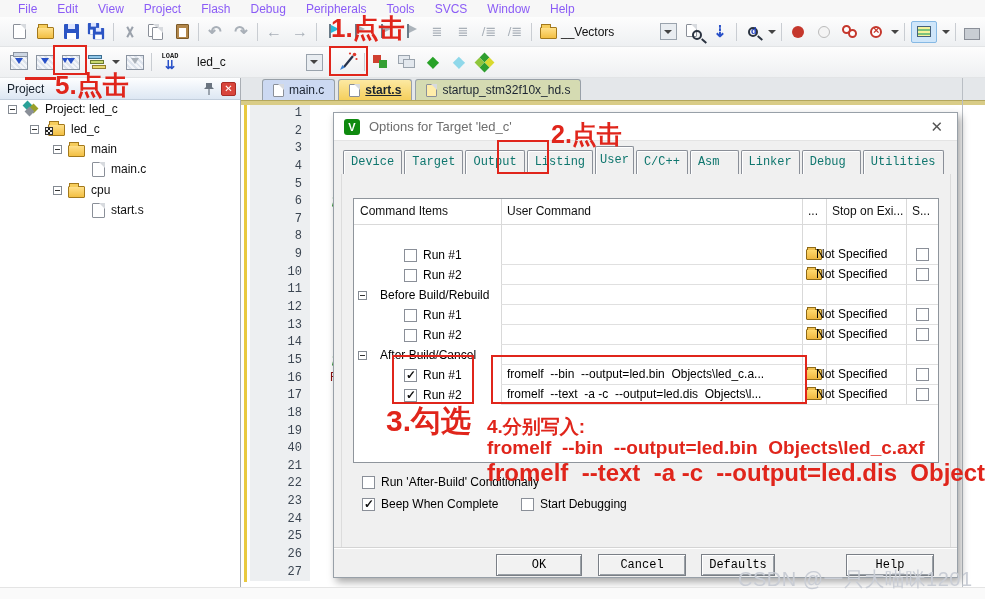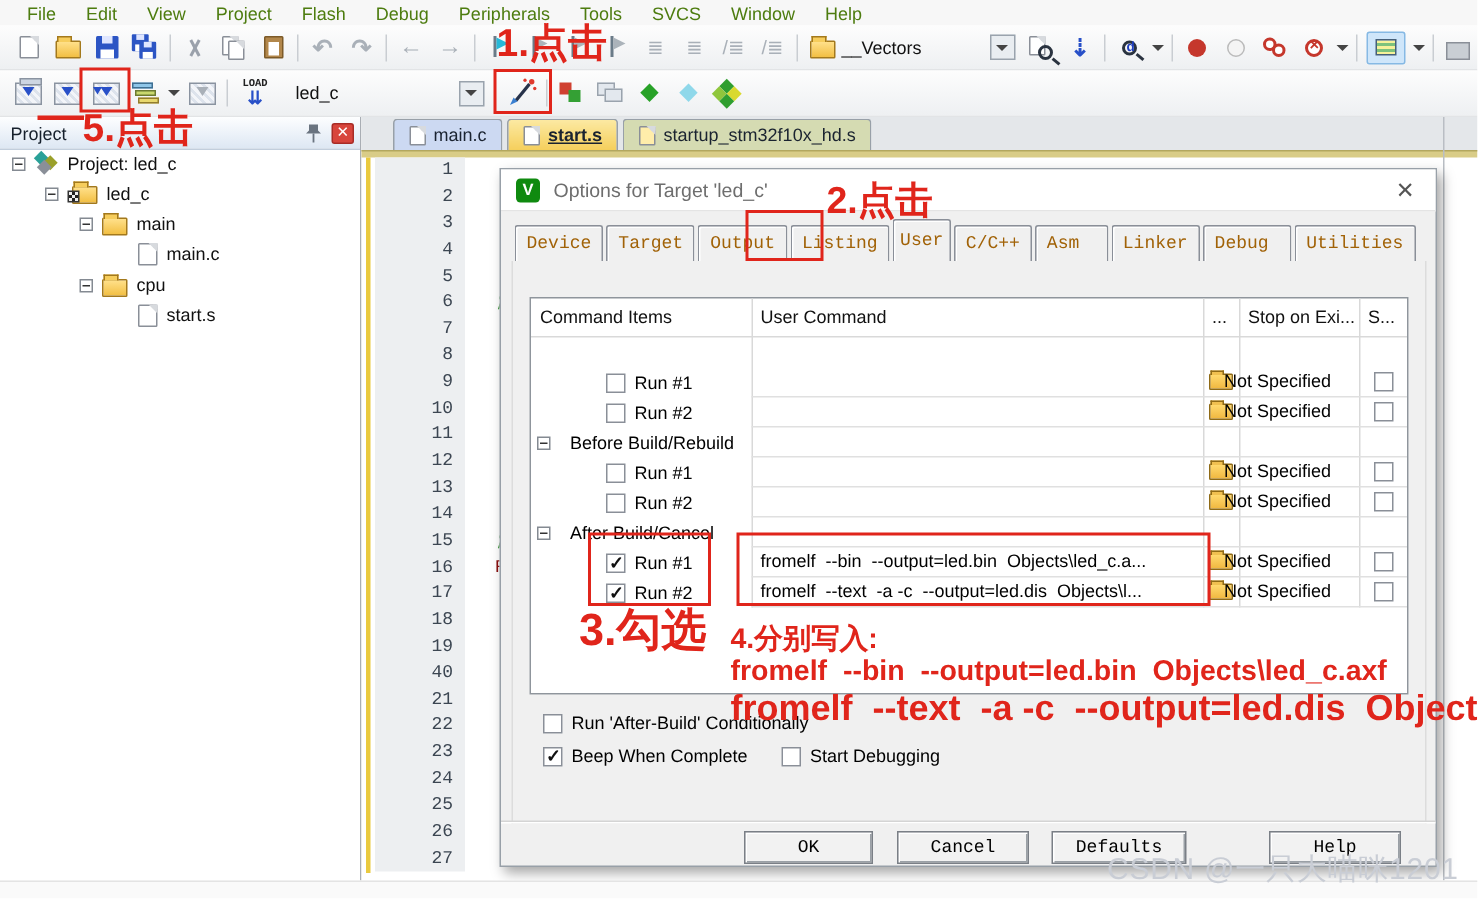--- a/index.html
+++ b/index.html
@@ -2,21 +2,21 @@
 <html><head>
 <meta charset="utf-8">
 <style>
   * { margin:0; padding:0; box-sizing:border-box; }
   html,body { width:985px; height:599px; background:#fff; font-family:"Liberation Sans",sans-serif; overflow:hidden; }
   .screen { position:relative; width:985px; height:599px; background:#fff; }
   .abs { position:absolute; }
 
   
   .menubar { left:0; top:0; width:985px; height:17px; background:#f7f7f7; display:flex; align-items:center; padding-left:8px; gap:0; }
-  .menu-item { font-size:12px; color:#4d7c0f; padding:0 10px; cursor:default; }
+  .menu-item { font-size:12px; color:#8b5cf6; padding:0 10px; cursor:default; }
 
   
   .toolbar { left:0; width:985px; background:linear-gradient(#fdfdfd,#eef0f2); border-bottom:1px solid #e2e4e6; display:flex; align-items:center; padding-left:6px; }
   .tb1 { top:17px; height:30px; }
   .tb2 { top:47px; height:31px; }
   .tbi { width:26px; height:24px; display:inline-flex; align-items:center; justify-content:center; flex:none; }
   .tsep { width:1px; height:18px; background:#c9cdd2; margin:0 3px; flex:none; }
   .car { width:0; height:0; border:4px solid transparent; border-top-color:#444; margin-top:4px; }
   .gray-glyph { font-size:13px; color:#a9b0b8; }
   .arrow-txt { font-size:16px; color:#a9b0b8; font-weight:bold; }
@@ -127,21 +127,21 @@
   .frag.cgreen { color:#0a7d0a; } .frag.cred { color:#8b1010; }
   .edit-rborder { left:962px; top:78px; width:1px; height:509px; background:#b9bec4; }
 
   
   .dlg { left:333px; top:112px; width:625px; height:466px; background:#f0f0f0; border:1px solid #98a0a8; box-shadow:3px 4px 8px rgba(0,0,0,.35); }
   .dlg-title { position:absolute; left:0; top:0; width:100%; height:28px; background:#fff; border-bottom:1px solid #e4e4e4; display:flex; align-items:center; padding:0 10px; }
   .uvlogo { width:16px; height:16px; background:#0f8a0f; border-radius:3px; color:#fff; font-weight:bold; font-size:11px; text-align:center; line-height:16px; margin-right:9px; }
   .dlg-title .txt { font-size:13px; color:#6e6e6e; flex:1; }
   .dlg-close { font-size:15px; color:#555; padding:0 4px; }
   .dtabs { position:absolute; left:9px; top:34px; display:flex; align-items:flex-end; height:27px; }
-  .dtab { font-family:"Liberation Mono",monospace; font-size:12px; color:#a16207; background:#f0f0f0; border:1px solid #8a8f98; border-bottom:none; border-radius:2px 2px 0 0; padding:4px 7px 5px; margin-right:2px; box-shadow:inset 1px 1px 0 #fff; position:relative; }
+  .dtab { font-family:"Liberation Mono",monospace; font-size:12px; color:#0f766e; background:#f0f0f0; border:1px solid #8a8f98; border-bottom:none; border-radius:2px 2px 0 0; padding:4px 7px 5px; margin-right:2px; box-shadow:inset 1px 1px 0 #fff; position:relative; }
   .dtab.active { padding:6px 4px 7px; z-index:2; }
   .dpanel { position:absolute; left:7px; top:61px; width:610px; height:375px; border:1px solid #dcdcdc; border-top:none; }
 
   .utable { position:absolute; left:19px; top:85px; width:586px; height:265px; background:#fff; border:1px solid #8f959c; font-size:12px; color:#000; }
   .vline { position:absolute; top:0; width:1px; height:206px; background:#d9d9d9; }
   .hhead { position:absolute; left:0; top:0; width:100%; height:26px; border-bottom:1px solid #d9d9d9; }
   .hcell { position:absolute; top:5px; font-size:12px; color:#111; white-space:nowrap; }
   .trow { position:absolute; left:0; width:584px; height:20px; }
   .tree-cell { position:absolute; left:0; top:0; width:147px; height:20px; display:flex; align-items:center; }
   .rrow { position:absolute; left:147px; top:0; width:437px; height:20px; border-bottom:1px solid #e0e0e0; }
@@ -645,21 +645,21 @@
       <span>Beep When Complete</span>
     </div>
     <div class="opt-row" style="left:187px; top:384px;">
       <span class="cb"></span>
       <span>Start Debugging</span>
     </div>
 
     <div class="dlg-divider"></div>
     <div class="dbtn" style="left:162px; width:86px;">OK</div>
     <div class="dbtn" style="left:264px; width:88px;">Cancel</div>
-    <div class="dbtn" style="left:367px; width:90px;">Defaults</div>
+    <div class="dbtn" style="left:367px; width:74px;">Defaults</div>
     <div class="dbtn" style="left:512px; width:88px;">Help</div>
   </div>
 
   <div class="rtext" style="left:331px; top:14px; font-size:26px;">1.点击</div>
   <div class="rbox" style="left:53px; top:45px; width:34px; height:30px;"></div>
   <div class="rbox" style="left:329px; top:46px; width:39px; height:30px;"></div>
   <div class="rline" style="left:25px; top:77px; width:31px; height:3px;"></div>
   <div class="rtext" style="left:55px; top:71px; font-size:26px;">5.点击</div>
   <div class="rbox" style="left:497px; top:140px; width:52px; height:34px;"></div>
   <div class="rtext" style="left:551px; top:121px; font-size:25px;">2.点击</div>

